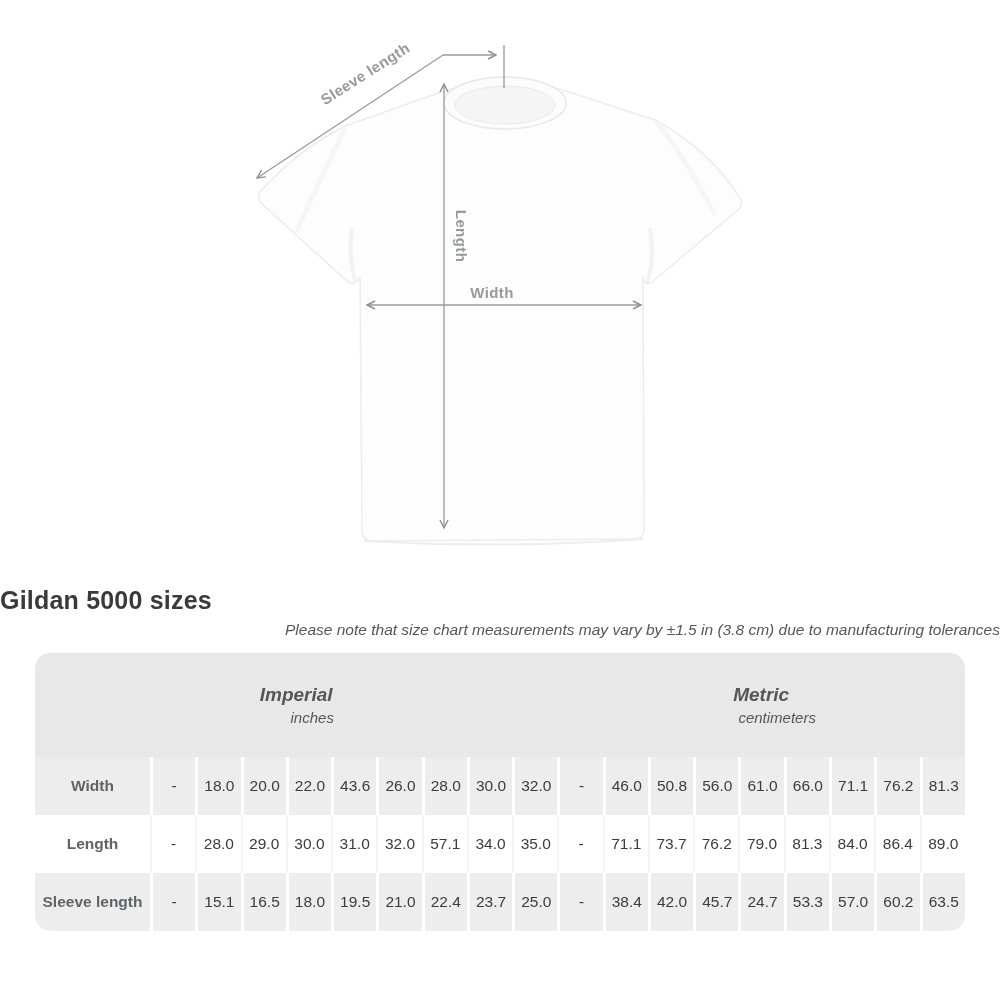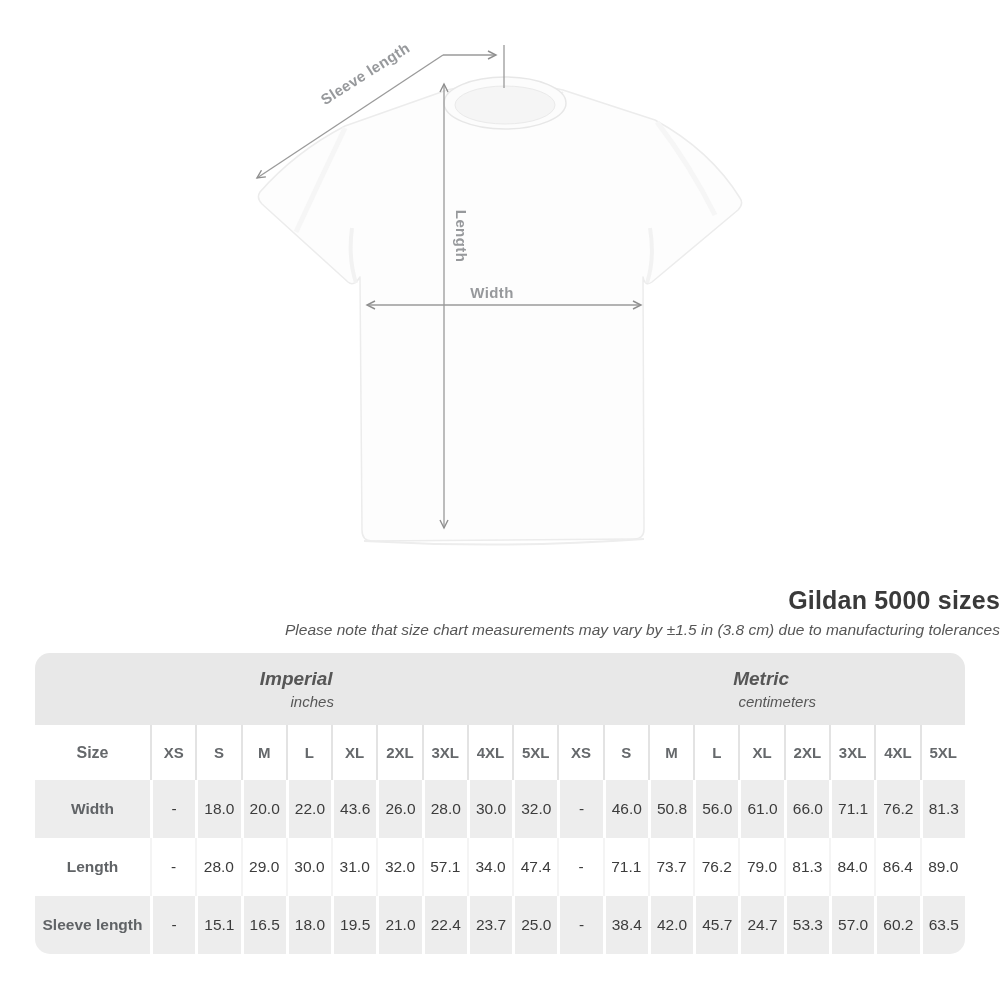--- a/index.html
+++ b/index.html
@@ -13,38 +13,38 @@
   .diagram-wrap { position:absolute; top:0; left:0; width:1000px; height:560px; }
   .diagram-wrap svg { display:block; }
   .diag-label {
     font-family:"Liberation Sans", sans-serif;
     font-weight:bold; font-size:15px; fill:#97999c; letter-spacing:.4px;
   }
 
   
   .page-title {
     position:absolute; top:586px; left:0; width:1000px;
-    text-align:right; font-size:25px; font-weight:bold; color:#3a3a3a;
+    text-align:left; font-size:25px; font-weight:bold; color:#3a3a3a;
     letter-spacing:.2px;
   }
   .page-subtitle {
     position:absolute; top:621px; left:0; width:1000px;
     text-align:right; font-size:15.5px; font-style:italic; color:#565656;
   }
 
   
   .table-wrap {
     position:absolute; top:653px; left:35px; width:930px;
     border-radius:15px; overflow:hidden;
   }
   table.size-chart {
     width:100%; border-collapse:separate; border-spacing:0; table-layout:fixed;
   }
   .group-row th {
-    background:#e8e8e8; height:72px; vertical-align:middle;
+    background:#e8e8e8; height:104px; vertical-align:middle;
     color:#565656; font-style:italic; padding:0;
   }
   .group-name { font-size:19px; font-weight:bold; line-height:1.25; }
   .group-unit { font-size:15px; font-weight:normal; line-height:1.25; margin-top:2px;padding-left:32px; }
 
   .sizes-row th {
     background:#ffffff; height:55px; vertical-align:middle;
     font-size:15px; font-weight:bold; color:#65686b;
     border-left:2px solid #e3e3e3; padding:0; text-align:center;
   }
@@ -148,41 +148,20 @@
         <th colspan="10">
           <div class="group-name">Imperial</div>
           <div class="group-unit">inches</div>
         </th>
         <th colspan="9">
           <div class="group-name">Metric</div>
           <div class="group-unit">centimeters</div>
         </th>
       </tr>
 
-      <tr class="sizes-row">
-        <th>Size</th>
-        <th>XS</th>
-        <th>S</th>
-        <th>M</th>
-        <th>L</th>
-        <th>XL</th>
-        <th>2XL</th>
-        <th>3XL</th>
-        <th>4XL</th>
-        <th>5XL</th>
-        <th>XS</th>
-        <th>S</th>
-        <th>M</th>
-        <th>L</th>
-        <th>XL</th>
-        <th>2XL</th>
-        <th>3XL</th>
-        <th>4XL</th>
-        <th>5XL</th>
-      </tr>
 
       <tr class="data-row row-gray">
         <td class="row-label">Width</td>
         <td>-</td>
         <td>18.0</td>
         <td>20.0</td>
         <td>22.0</td>
         <td>43.6</td>
         <td>26.0</td>
         <td>28.0</td>
@@ -202,21 +181,21 @@
       <tr class="data-row row-white">
         <td class="row-label">Length</td>
         <td>-</td>
         <td>28.0</td>
         <td>29.0</td>
         <td>30.0</td>
         <td>31.0</td>
         <td>32.0</td>
         <td>57.1</td>
         <td>34.0</td>
-        <td>47.4</td>
+        <td>35.0</td>
         <td>-</td>
         <td>71.1</td>
         <td>73.7</td>
         <td>76.2</td>
         <td>79.0</td>
         <td>81.3</td>
         <td>84.0</td>
         <td>86.4</td>
         <td>89.0</td>
       </tr>

